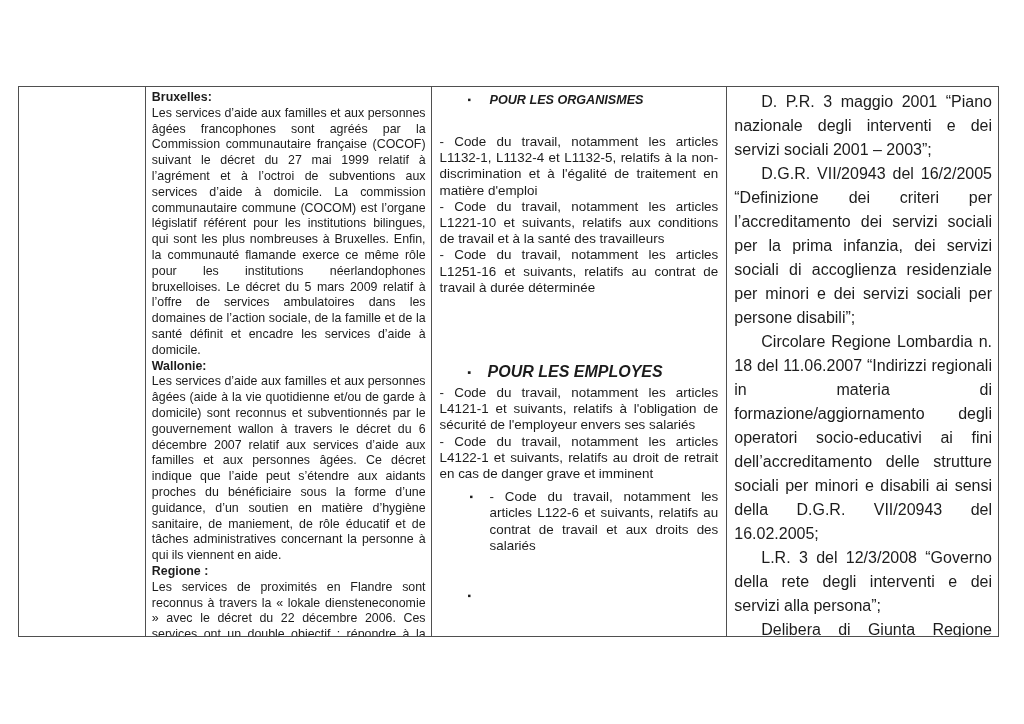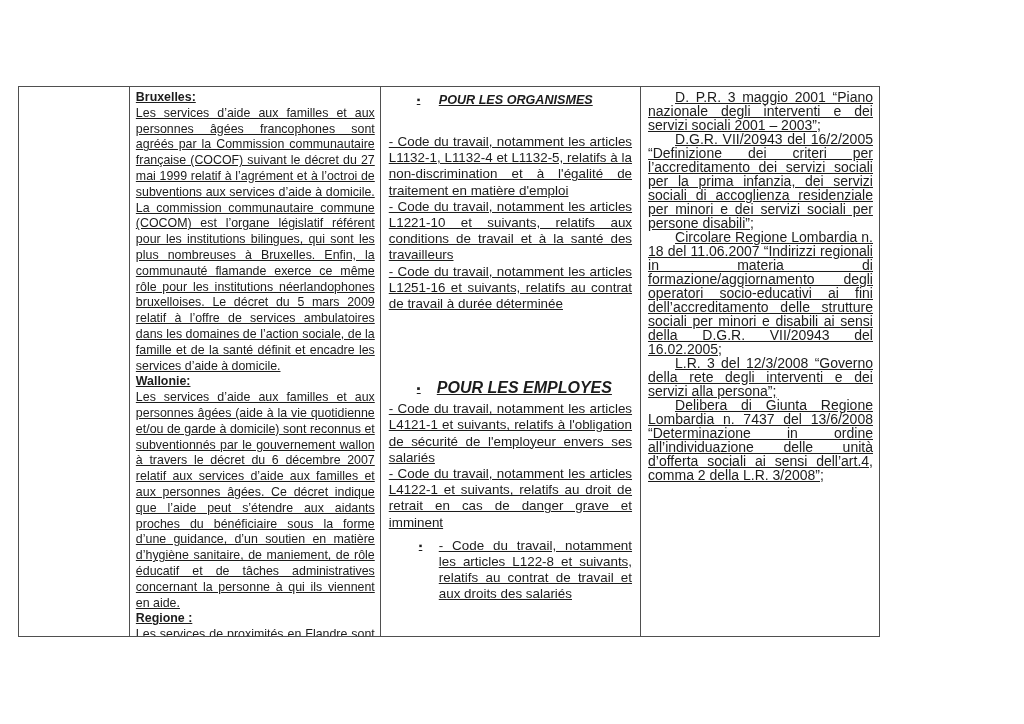--- a/index.html
+++ b/index.html
@@ -6,32 +6,31 @@
   html,body { width:1024px; height:724px; background:#ffffff; }
   body {
     font-family:"Liberation Sans", sans-serif;
     color:#1c1c1c;
     position:relative;
     overflow:hidden;
   }
   .page { position:relative; width:1024px; height:724px; background:#fff; }
   .doc-table {
     position:absolute; left:18px; top:86px;
-    width:862px; height:551px;
+    width:981px; height:551px;
     border:1px solid #4f4f4f;
     display:flex;
     background:#fff;
-    text-decoration:underline;
   }
   .cell { border-right:1px solid #4f4f4f; overflow:hidden; height:100%; }
   .cell:last-child { border-right:none; }
   .cell-empty   { width:127px; }
   .cell-french  { width:286px; padding:3px 5px 0 6px; font-size:12.4px; line-height:15.8px; }
   .cell-legal   { width:296px; padding:3px 8px 0 8px; font-size:13.4px; line-height:16.2px; }
-  .cell-italian { width:271px; padding:3px 6px 0 7px; font-size:14px; line-height:14px; }
+  .cell-italian { width:271px; padding:3px 6px 0 7px; font-size:16px; line-height:24px; }
 
   
   .fr-heading { font-weight:bold; text-align:left; }
   .fr-body    { text-align:justify; }
 
   
   .legal-h { display:flex; align-items:flex-start; font-weight:bold; font-style:italic; }
   .legal-h .blt { flex:0 0 22px; margin-left:28px; font-style:normal; font-size:10px; line-height:inherit; }
   .h-employeurs { font-size:12.6px; line-height:16px; margin-top:2px; margin-bottom:26px; }
   .h-employes   { font-size:16px;   line-height:20px; margin-top:66px; margin-bottom:3px; }
@@ -74,21 +73,21 @@
       <div class="legal-item">- Code du travail, notamment les articles L1251-16 et suivants, relatifs au contrat de travail à durée déterminée</div>
 
       <div class="legal-h h-employes">
         <span class="blt">▪</span>
         <span class="txt">POUR LES EMPLOYES</span>
       </div>
       <div class="legal-item">- Code du travail, notamment les articles L4121-1 et suivants, relatifs à l'obligation de sécurité de l'employeur envers ses salariés</div>
       <div class="legal-item">- Code du travail, notamment les articles L4122-1 et suivants, relatifs au droit de retrait en cas de danger grave et imminent</div>
       <div class="legal-item-indented">
         <span class="blt">▪</span>
-        <span class="txt">- Code du travail, notamment les articles L122-8 et suivants, relatifs au contrat de travail et aux droits des salariés</span>
+        <span class="txt">- Code du travail, notamment les articles L122-6 et suivants, relatifs au contrat de travail et aux droits des salariés</span>
       </div>
 
       <div class="legal-h h-formation">
         <span class="blt">▪</span>
       </div>
     </div>
 
     <div class="cell cell-italian">
       <div class="it-par">D. P.R. 3 maggio 2001 “Piano nazionale degli interventi e dei servizi sociali 2001 – 2003”;</div>
       <div class="it-par">D.G.R. VII/20943 del 16/2/2005 “Definizione dei criteri per l’accreditamento dei servizi sociali per la prima infanzia, dei servizi sociali di accoglienza residenziale per minori e dei servizi sociali per persone disabili”;</div>

